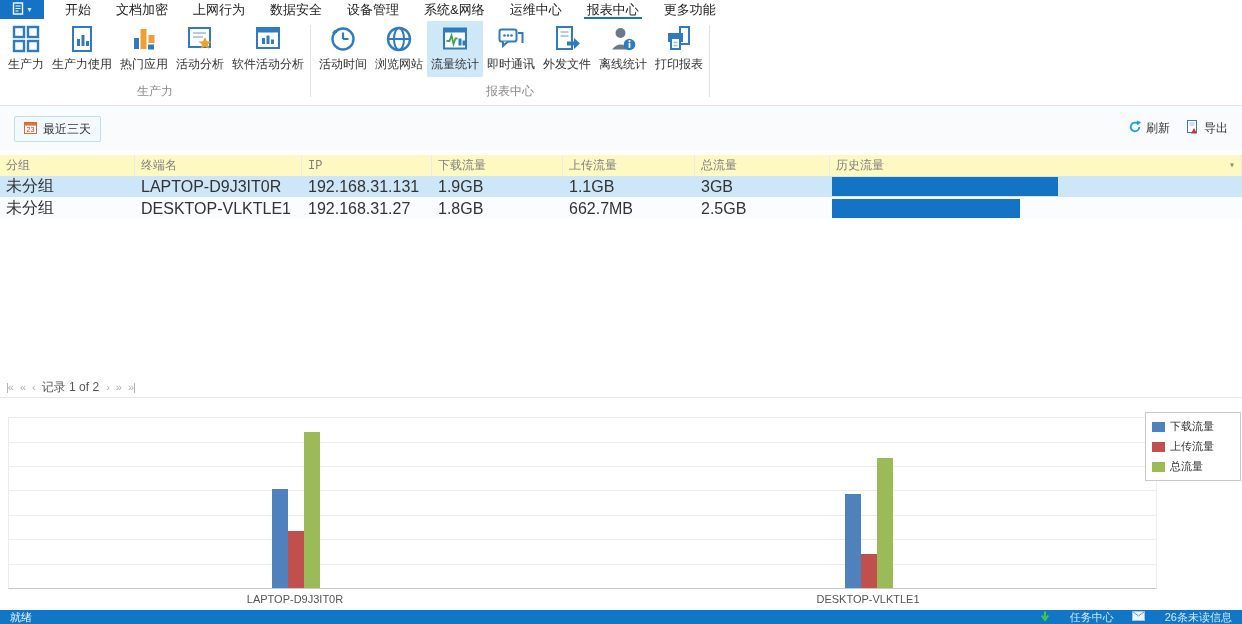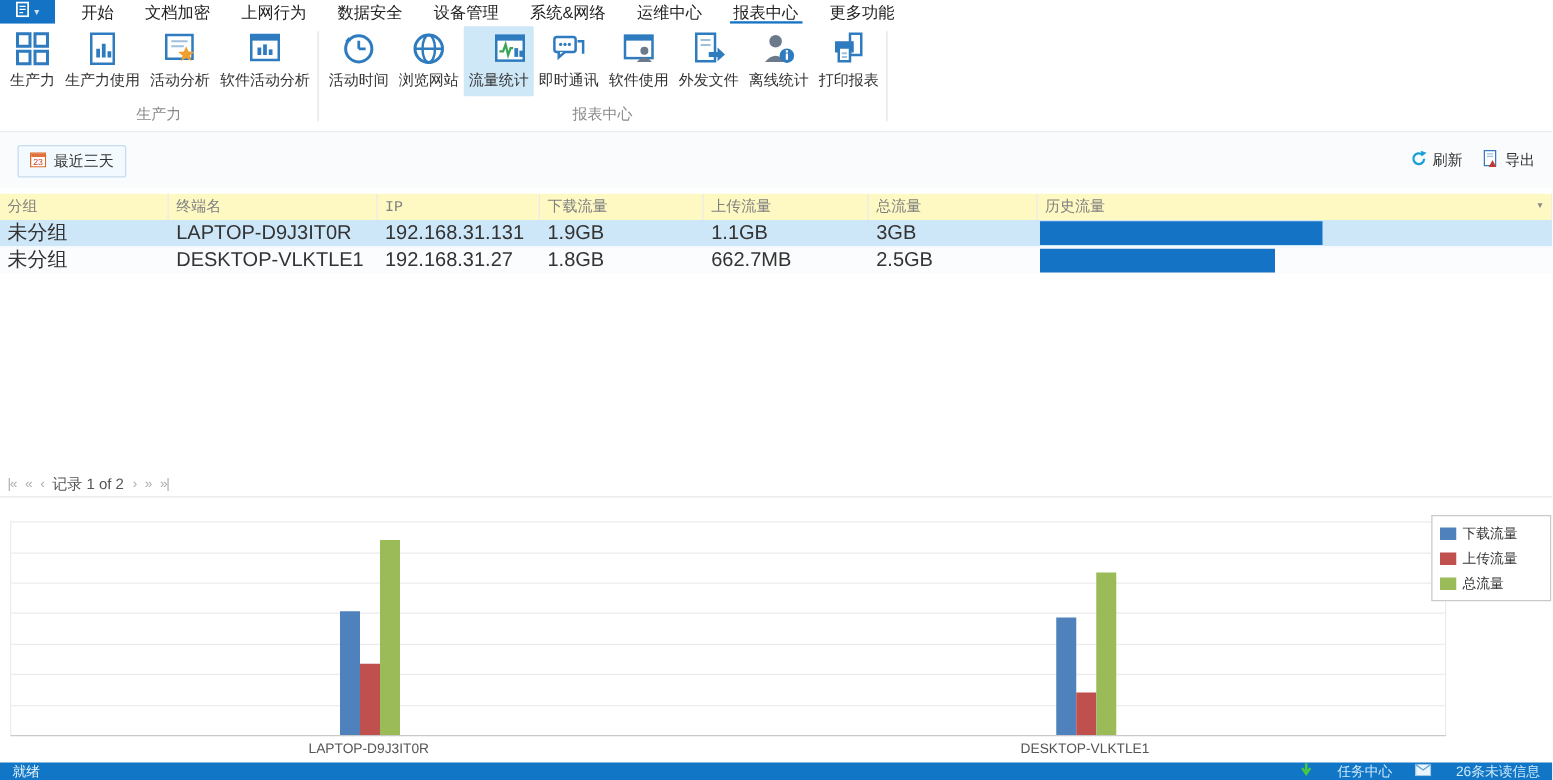--- a/index.html
+++ b/index.html
@@ -11,21 +11,21 @@
   .appbtn .caret{color:#cfe3f5;font-size:8px;line-height:1;}
   .tabs{display:flex;align-items:stretch;margin-left:6px;}
   .tab{font-size:13px;color:#222;padding:0 10px;margin-left:5px;display:flex;align-items:center;position:relative;cursor:pointer;white-space:nowrap;}
   .tab.active{color:#222;}
   .tab.active::after{content:"";position:absolute;left:7px;right:7px;bottom:0;height:2px;background:#1573c5;}
   
   .ribbon{position:absolute;top:19px;left:0;right:0;height:86px;background:#fff;border-bottom:1px solid #e3e7ea;display:flex;}
   .rgroup{display:flex;flex-direction:column;}
   .ritems{display:flex;align-items:flex-start;padding:2px 2px 0 4px;}
   .ritem{display:flex;flex-direction:column;align-items:center;padding:3px 4px 4px;cursor:pointer;border-radius:1px;}
-  .ritem.sel{background:#cfe8f8;align-items:flex-end;}
+  .ritem.sel{background:#cfe8f8;}
   .ricon{width:30px;height:30px;margin-bottom:2px;}
   .rlabel{font-size:12px;color:#333;white-space:nowrap;}
   .glabel{text-align:center;font-size:12px;color:#8a8a8a;margin-top:auto;padding-bottom:5px;}
   .gsep{width:1px;background:#e2e2e2;margin:6px 0 8px;}
   
   .toolbar{position:absolute;top:106px;left:0;right:0;height:44px;background:#fafbfc;}
   .btn-days{position:absolute;left:14px;top:10px;height:24px;display:flex;align-items:center;gap:6px;padding:0 9px;
             background:#f2f9ff;border:1px solid #c3dcf0;border-radius:2px;font-size:12px;color:#333;cursor:pointer;}
   .tool-right{position:absolute;right:14px;top:10px;height:24px;display:flex;align-items:center;gap:16px;font-size:12px;color:#333;}
   .tool-link{display:flex;align-items:center;gap:4px;cursor:pointer;}
@@ -112,20 +112,29 @@
             <div class="ricon"><svg width="30" height="30" viewBox="0 0 30 30">
                 <rect x="6" y="3" width="18" height="24" fill="#fff" stroke="#2e7bbf" stroke-width="2"></rect>
                 <rect x="10" y="15" width="3" height="7" fill="#2e7bbf"></rect>
                 <rect x="14.5" y="11" width="3" height="11" fill="#2e7bbf"></rect>
                 <rect x="19" y="17" width="3" height="5" fill="#2e7bbf"></rect>
               </svg></div>
             <span class="rlabel">生产力使用</span>
           </div>
           <div class="ritem">
             <div class="ricon"><svg width="30" height="30" viewBox="0 0 30 30">
+                <rect x="5" y="14" width="5" height="11" fill="#2e7bbf"></rect>
+                <rect x="11.5" y="5" width="6" height="20" fill="#f0a030"></rect>
+                <rect x="19.5" y="11" width="6" height="8" fill="#f0a030"></rect>
+                <rect x="18.5" y="20" width="7" height="6" fill="#2e7bbf" stroke="#fff"></rect>
+              </svg></div>
+            <span class="rlabel">热门应用</span>
+          </div>
+          <div class="ritem">
+            <div class="ricon"><svg width="30" height="30" viewBox="0 0 30 30">
                 <rect x="4" y="4" width="21" height="19" fill="#fff" stroke="#2e7bbf" stroke-width="2"></rect>
                 <line x1="8" y1="9" x2="21" y2="9" stroke="#9fc0dd" stroke-width="1.6"></line>
                 <line x1="8" y1="13" x2="18" y2="13" stroke="#9fc0dd" stroke-width="1.6"></line>
                 <polygon points="20,13 21.9,17.2 26.5,17.5 23,20.4 24.1,24.8 20,22.4 15.9,24.8 17,20.4 13.5,17.5 18.1,17.2" fill="#f0a030"></polygon>
               </svg></div>
             <span class="rlabel">活动分析</span>
           </div>
           <div class="ritem">
             <div class="ricon"><svg width="30" height="30" viewBox="0 0 30 30">
                 <rect x="4" y="4" width="22" height="20" fill="#fff" stroke="#2e7bbf" stroke-width="2"></rect>
@@ -171,29 +180,20 @@
           <div class="ritem">
             <div class="ricon"><svg width="30" height="30" viewBox="0 0 30 30">
                 <rect x="3.5" y="5.5" width="17" height="12" rx="2" fill="#fff" stroke="#2e7bbf" stroke-width="2"></rect>
                 <path d="M7 17.5 L7 22 L12 17.5" fill="#fff" stroke="#2e7bbf" stroke-width="2"></path>
                 <circle cx="8.5" cy="11.5" r="1.3" fill="#2e7bbf"></circle>
                 <circle cx="12" cy="11.5" r="1.3" fill="#2e7bbf"></circle>
                 <circle cx="15.5" cy="11.5" r="1.3" fill="#2e7bbf"></circle>
                 <path d="M22 9 h4.5 v10 rx2 h-6 l-3 3 v-3 h-1" fill="none" stroke="#2e7bbf" stroke-width="2"></path>
               </svg></div>
             <span class="rlabel">即时通讯</span>
-          </div>
-          <div class="ritem">
-            <div class="ricon"><svg width="30" height="30" viewBox="0 0 30 30">
-                <rect x="4" y="4.5" width="22" height="18" fill="#fff" stroke="#2e7bbf" stroke-width="2"></rect>
-                <rect x="4" y="4.5" width="22" height="4" fill="#2e7bbf"></rect>
-                <circle cx="19.5" cy="16.5" r="3.2" fill="#6a7a8a"></circle>
-                <path d="M13.5 25.5 Q19.5 18.5 25.5 25.5 Z" fill="#6a7a8a"></path>
-              </svg></div>
-            <span class="rlabel">软件使用</span>
           </div>
           <div class="ritem">
             <div class="ricon"><svg width="30" height="30" viewBox="0 0 30 30">
                 <rect x="5" y="3" width="15" height="22" fill="#fff" stroke="#2e7bbf" stroke-width="2"></rect>
                 <line x1="8.5" y1="8" x2="16.5" y2="8" stroke="#9fc0dd" stroke-width="1.6"></line>
                 <line x1="8.5" y1="12" x2="16.5" y2="12" stroke="#9fc0dd" stroke-width="1.6"></line>
                 <polygon points="15,17.5 22,17.5 22,14 28,19.5 22,25 22,21.5 15,21.5" fill="#2e7bbf"></polygon>
               </svg></div>
             <span class="rlabel">外发文件</span>
           </div>

